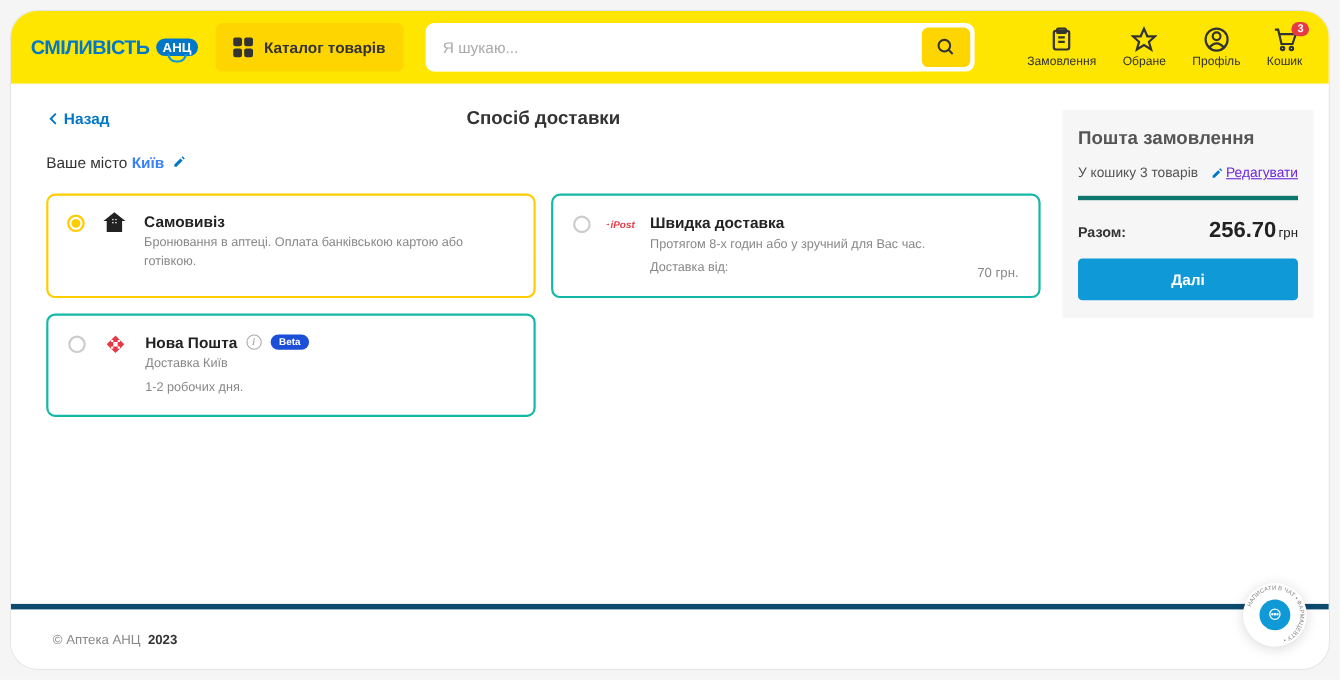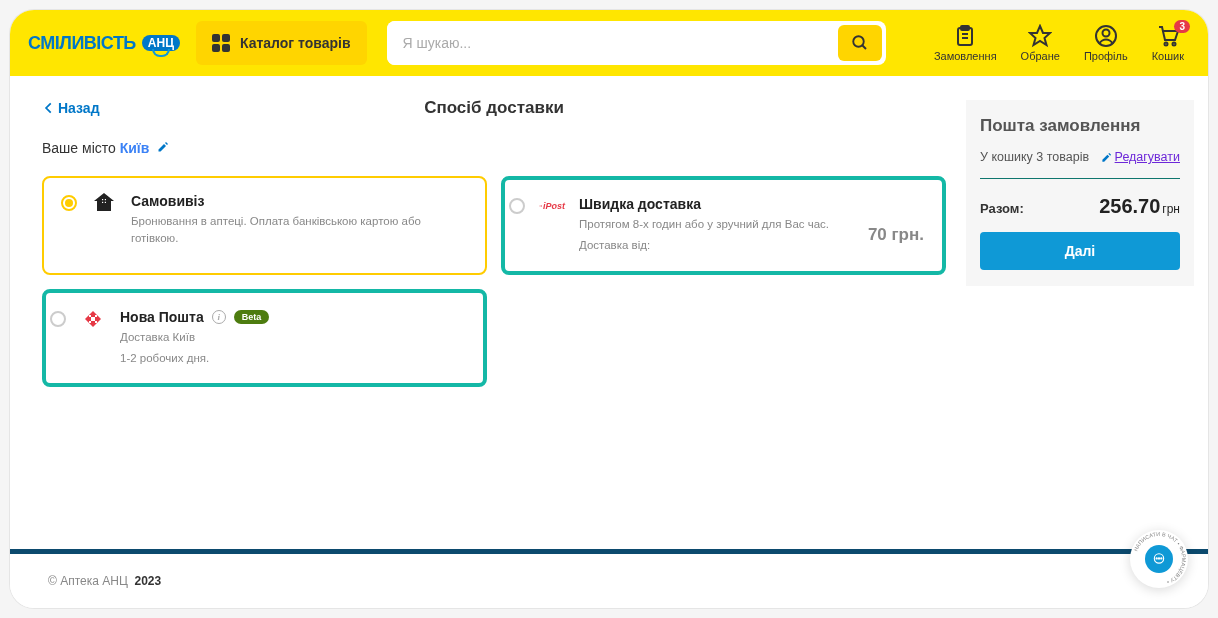--- a/index.html
+++ b/index.html
@@ -22,37 +22,37 @@
   .nav-label { font-size: 11px; font-weight: 500; }
   .cart-badge { position: absolute; top: -4px; right: -6px; background: #e63946; color: #fff; font-size: 10px; font-weight: 700; border-radius: 10px; padding: 1px 5px; }
   .content { display: flex; padding: 24px 32px 0 32px; gap: 20px; align-items: flex-start; }
   .main { flex: 1; }
   .back-link { color: #0077c8; font-size: 14px; font-weight: 600; display: flex; align-items: center; gap: 2px; cursor: pointer; margin-bottom: 4px; }
   .page-title { text-align: center; font-size: 17px; font-weight: 700; color: #333; margin-top: -22px; margin-bottom: 22px; }
   .city-row { font-size: 14px; color: #333; margin-bottom: 20px; }
   .city-link { color: #3b82f6; font-weight: 600; cursor: pointer; }
   .pencil { color: #0077c8; cursor: pointer; margin-left: 4px; }
   .delivery-grid { display: grid; grid-template-columns: 1fr 1fr; gap: 14px; }
-  .delivery-card { border: 4px solid #14b8a6; border-radius: 8px; padding: 16px 4px; display: flex; gap: 14px; align-items: flex-start; cursor: pointer; position: relative; }
+  .delivery-card { border: 2px solid #14b8a6; border-radius: 8px; padding: 16px 18px; display: flex; gap: 14px; align-items: flex-start; cursor: pointer; position: relative; }
   .delivery-card.selected { border: 2px solid #ffcc00; padding: 15px 17px; }
   .radio { width: 16px; height: 16px; border: 2px solid #ffcc00; border-radius: 50%; display: flex; align-items: center; justify-content: center; flex-shrink: 0; margin-top: 2px; }
   .radio.off { border-color: #ccc; }
   .radio-dot { width: 8px; height: 8px; background: #ffcc00; border-radius: 50%; }
   .card-icon { width: 26px; height: 22px; flex-shrink: 0; display: flex; align-items: center; justify-content: center; margin-top: -1px; }
   .card-body { flex: 1; }
   .card-title { font-weight: 700; font-size: 14px; color: #222; display: flex; align-items: center; gap: 8px; }
   .card-desc { font-size: 11.5px; color: #888; margin-top: 4px; line-height: 1.5; }
-  .price-tag { position: absolute; right: 18px; bottom: 26px; font-size: 17px; color: #888; font-weight: bold; }
-  .beta-badge { background: #4d7c0f; color: #fff; font-size: 9px; font-weight: 700; padding: 2px 8px; border-radius: 10px; }
+  .price-tag { position: absolute; right: 18px; bottom: 14px; font-size: 12px; color: #888; }
+  .beta-badge { background: #1d4ed8; color: #fff; font-size: 9px; font-weight: 700; padding: 2px 8px; border-radius: 10px; }
   .info-circle { width: 14px; height: 14px; border: 1px solid #aaa; border-radius: 50%; display: inline-flex; align-items: center; justify-content: center; font-size: 9px; color: #aaa; font-style: italic; font-family: serif; }
   .sidebar { width: 228px; background: #f6f6f6; border-radius: 0; padding: 16px 14px; margin-right: -18px; }
   .sidebar-title { font-size: 17px; font-weight: 700; color: #555; margin-bottom: 14px; }
   .sidebar-row { font-size: 12.5px; color: #555; display: flex; align-items: center; margin-bottom: 14px; }
   .edit-link { color: #6d28d9; cursor: pointer; margin-left: auto; display: flex; align-items: center; gap: 3px; text-decoration: underline; justify-content: space-between; }
-  .total-row { display: flex; justify-content: space-between; align-items: baseline; margin-bottom: 14px; padding-top: 16px; border-top: 1px solid #0f766e; }
+  .total-row { display: flex; justify-content: space-between; align-items: baseline; margin-bottom: 14px; padding-top: 16px; border-top: 4px solid #0f766e; }
   .total-label { font-size: 13px; font-weight: 700; color: #333; }
   .total-value { font-size: 20px; font-weight: 700; color: #222; }
   .currency { font-size: 12px; font-weight: 400; margin-left: 2px; }
   .next-btn { width: 100%; background: #0f99d6; color: #fff; border: none; border-radius: 4px; height: 38px; font-size: 14px; font-weight: 600; cursor: pointer; }
   .footer { position: absolute; bottom: 0; left: 0; right: 0; border-top: 5px solid #0c4a6e; padding: 20px 38px; font-size: 12px; color: #888; background: #fff; }
   .footer strong { color: #333; }
   .chat-bubble { position: absolute; bottom: 20px; right: 20px; width: 58px; height: 58px; border-radius: 50%; background: #fff; box-shadow: 0 2px 12px rgba(0,0,0,0.15); display: flex; align-items: center; justify-content: center; cursor: pointer; }
   .chat-inner { width: 28px; height: 28px; background: #0f99d6; border-radius: 50%; display: flex; align-items: center; justify-content: center; color: #fff; }
   .chat-ring { position: absolute; font-size: 6px; color: #888; width: 100%; height: 100%; }
   .np-icon { color: #e63946; }

